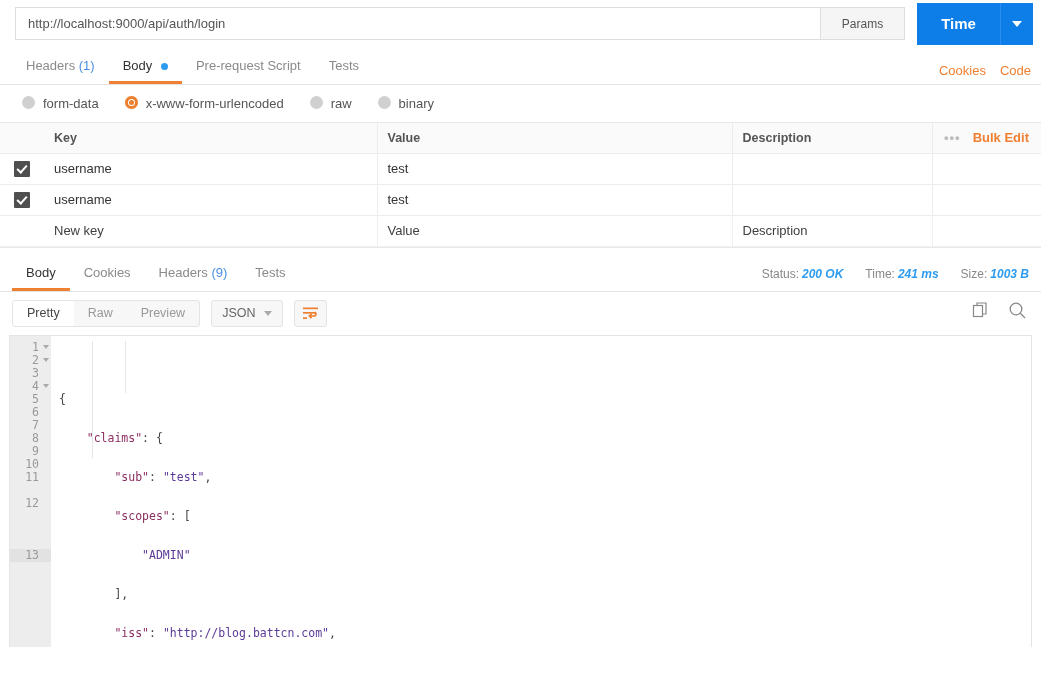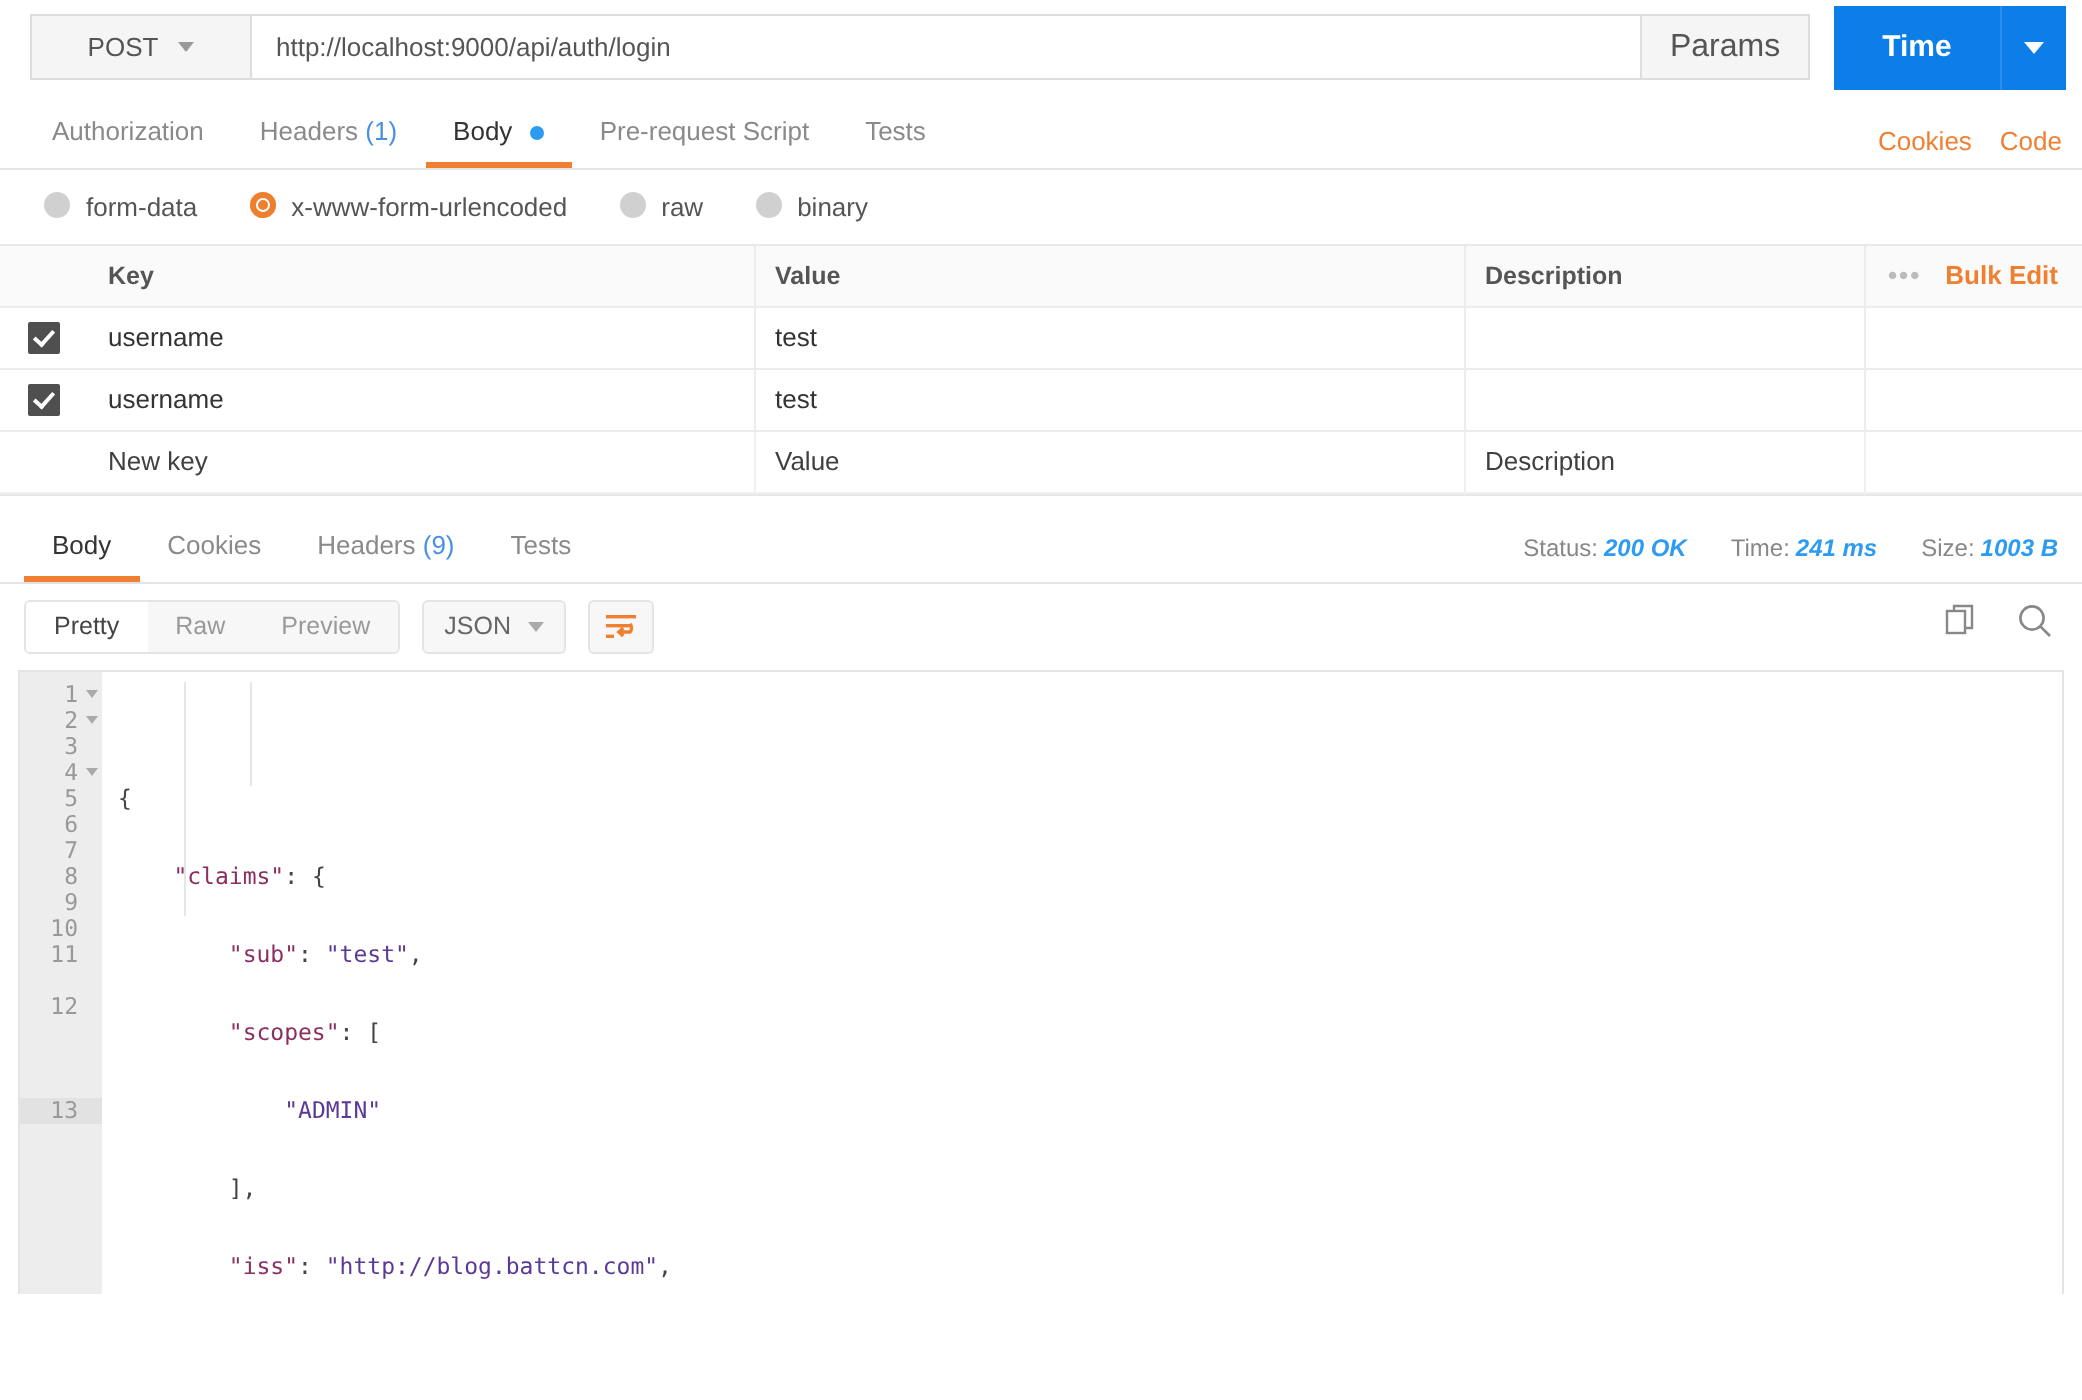--- a/index.html
+++ b/index.html
@@ -51,21 +51,21 @@
     font-size: 13px;
     color: #555;
     outline: none;
     font-family: "Liberation Sans", sans-serif;
   }
   .params-btn {
     width: 85px; height: 33px;
     border: 1px solid #ddd;
     background: #f5f5f5;
     color: #555;
-    font-size: 16px;
+    font-size: 12px;
     cursor: pointer;
     font-family: "Liberation Sans", sans-serif;
   }
   .send-group { display: flex; margin-left: 12px; }
   .send-btn {
     width: 83px; height: 42px;
     background: #0d7ee8;
     color: #fff;
     border: none;
     font-size: 15px;
@@ -383,38 +383,31 @@
     position: absolute;
     top: 5px;
     width: 1px;
     background: #e6e6e6;
   }
 </style>
 </head>
 <body>
 
 <div class="urlbar">
-  <div class="method-box">
-    <span>POST</span>
-    <span class="caret-down"></span>
-  </div>
   <input class="url-input" value="http://localhost:9000/api/auth/login" style="">
   <button class="params-btn">Params</button>
   <div class="send-group">
     <button class="send-btn">Time</button>
     <div class="send-caret">
         <i></i>
       </div>
   </div>
 </div>
 
 <div class="req-tabs">
-  <div class="tab">
-    <span>Authorization</span>
-  </div>
   <div class="tab">
     <span>Headers</span>
     <span class="cnt">(1)</span>
   </div>
   <div class="tab active">
     <span>Body</span>
     <span class="dot"></span>
   </div>
   <div class="tab">
     <span>Pre-request Script</span>

